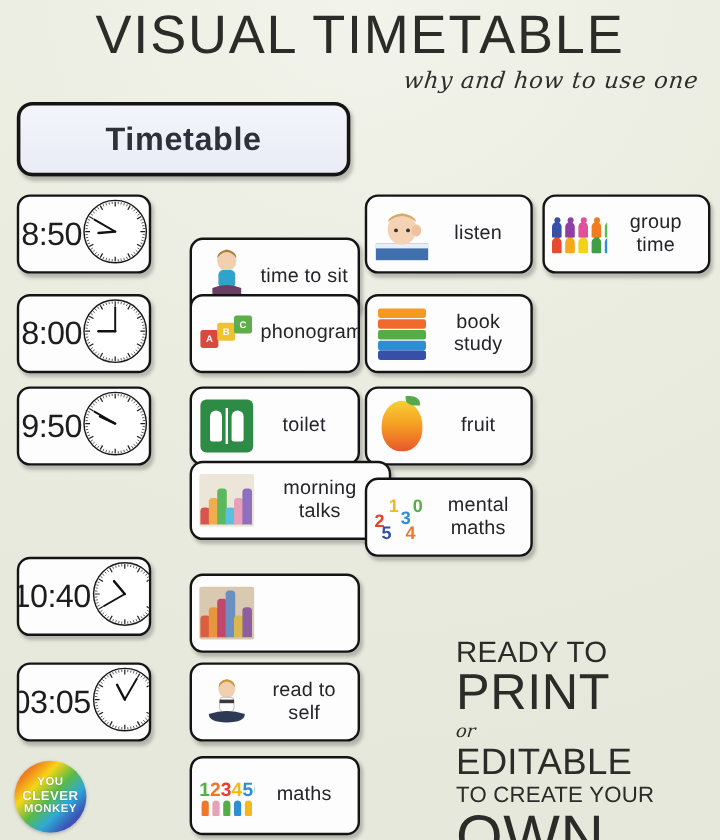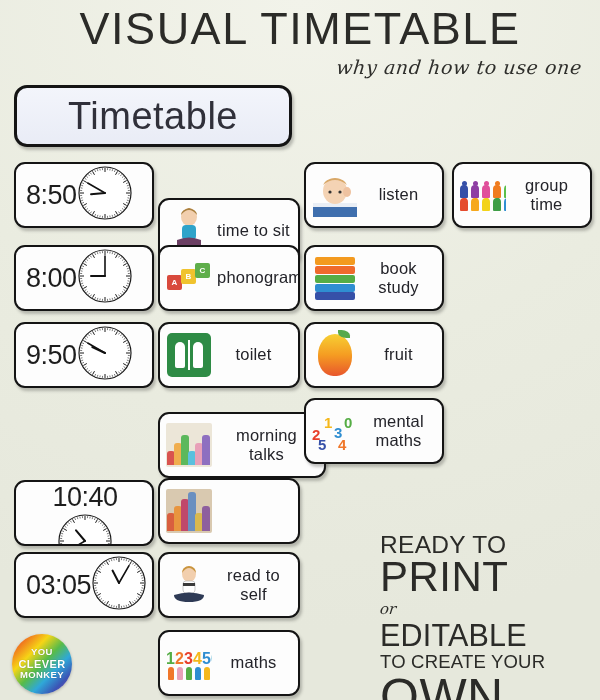--- a/index.html
+++ b/index.html
@@ -64,31 +64,31 @@
   #header-card {
     left: 14px; top: 85px;
     width: 278px; height: 62px;
     border-radius: 13px;
     border-width: 3px;
     background: linear-gradient(180deg,#f3f5fb 0%, #e9ecf6 100%);
     justify-content: center;
   }
   #header-card .hdr-text {
     font-family: "Liberation Sans", sans-serif;
-    font-size: 38px;
-    font-weight: 400;
+    font-size: 27px;
+    font-weight: 700;
     color: #30303a;
     letter-spacing: 0.5px;
   }
 
   
   .time-card {
-    width: 140px; height: 66px;
+    width: 112px; height: 66px;
     padding: 0 8px 0 10px;
-    justify-content: flex-start;
+    justify-content: center;
   }
   .time-text {
     font-size: 27px;
     font-weight: 400;
     color: #1d1d1d;
     letter-spacing: -0.5px;
     font-family: "Liberation Sans", sans-serif;
   }
   .clock { flex: 0 0 auto; }
 
@@ -505,21 +505,21 @@
           </div>
         </span>
         <span class="act-label">toilet</span>
       </div>
       <div class="card act-card" style="left: 304px; top: 322px; width: 140px;">
         <span class="act-pic">
           <div class="fruit"></div>
         </span>
         <span class="act-label">fruit</span>
       </div>
-      <div class="card act-card" style="left: 158px; top: 412px; width: 168px;">
+      <div class="card act-card" style="left: 158px; top: 384px; width: 168px;">
         <span class="act-pic">
           <div class="crowd" style="background:#ece6d8">
             <i style="left:1px;height:14px;background:#d9534f"></i>
             <i style="left:8px;height:22px;background:#f0ad4e"></i>
             <i style="left:15px;height:30px;background:#5cb85c"></i>
             <i style="left:22px;height:14px;background:#5bc0de"></i>
             <i style="left:29px;height:22px;background:#e8a0b8"></i>
             <i style="left:36px;height:30px;background:#8e6fc0"></i>
           </div>
         </span>
@@ -531,21 +531,21 @@
         <i style="left:0;top:14px;color:#e8402c">2</i>
         <i style="left:12px;top:2px;color:#f5b81c">1</i>
         <i style="left:22px;top:12px;color:#2f8ed1">3</i>
         <i style="left:32px;top:2px;color:#55ad45">0</i>
         <i style="left:6px;top:24px;color:#3650a8">5</i>
         <i style="left:26px;top:24px;color:#f0772a">4</i>
       </div>
         </span>
         <span class="act-label">mental maths</span>
       </div>
-      <div class="card time-card" style="left: 14px; top: 480px; flex-direction: column;">
+      <div class="card time-card" style="left: 14px; top: 464px;">
         <span class="time-text">10:40</span>
         <span class="clock"><svg width="56" height="56" viewBox="0 0 56 56">
     <circle cx="28" cy="28" r="26" fill="#fff" stroke="#1b1b1b" stroke-width="1.2"></circle>
     <line x1="28" y1="7" x2="28" y2="3" stroke="#1b1b1b" stroke-width="1"></line>
             <line x1="30.40415465515603" y1="5.125996406529715" x2="30.61321158169134" y2="3.1369526157931666" stroke="#1b1b1b" stroke-width="0.6"></line>
             <line x1="32.781968888808464" y1="5.502605183122473" x2="33.19779227044398" y2="3.5463099816548613" stroke="#1b1b1b" stroke-width="0.6"></line>
             <line x1="35.10739087062379" y1="6.12570012521147" x2="35.72542485937369" y2="4.2235870926211625" stroke="#1b1b1b" stroke-width="0.6"></line>
             <line x1="37.35494279074341" y1="6.98845447422018" x2="38.16841607689501" y2="5.16136355893498" stroke="#1b1b1b" stroke-width="0.6"></line>
             <line x1="38.5" y1="9.813466520526788" x2="40.5" y2="6.349364905389034" stroke="#1b1b1b" stroke-width="1"></line>
             <line x1="41.519060802726884" y1="9.392609129376208" x2="42.69463130731183" y2="7.774575140626315" stroke="#1b1b1b" stroke-width="0.6"></line>

